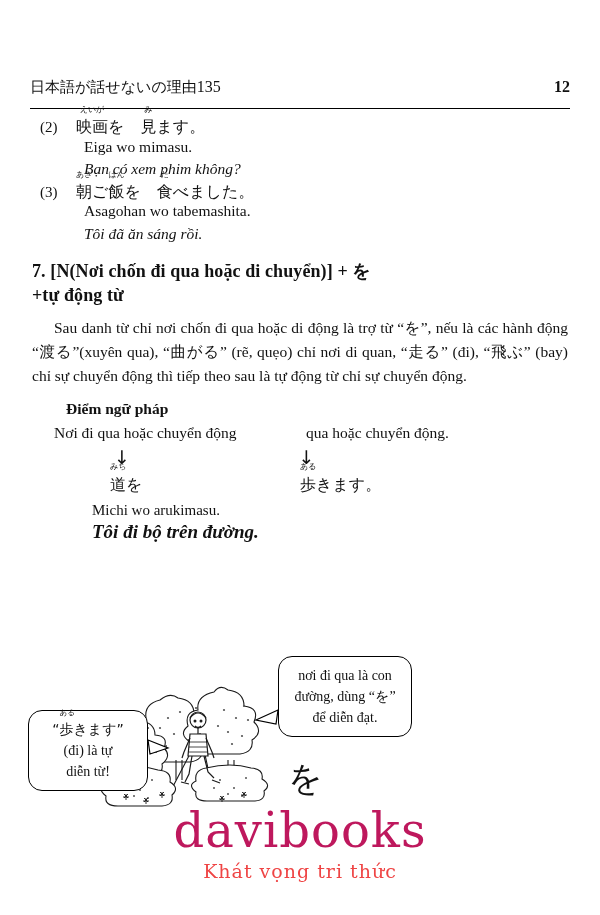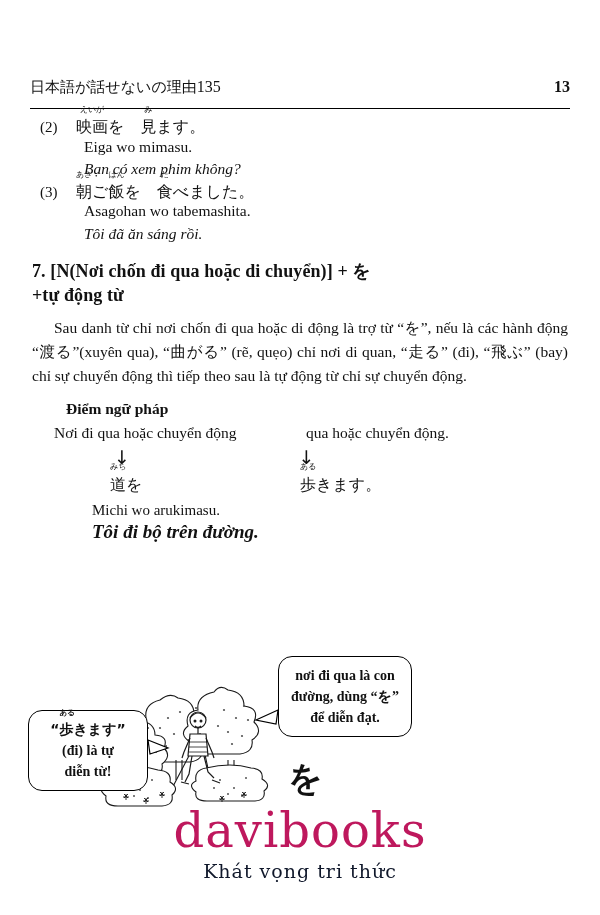--- a/index.html
+++ b/index.html
@@ -193,21 +193,20 @@
     font-weight: bold;
   }
 
   
   .illus {
     position: absolute;
     top: 648px;
     left: 0;
     width: 600px;
     height: 180px;
-    font-weight: bold;
   }
   .bubble {
     position: absolute;
     border: 1.3px solid #000;
     border-radius: 14px;
     background: #fff;
     font-size: 14px;
     line-height: 1.5;
     text-align: center;
     padding: 8px 10px;
@@ -254,33 +253,33 @@
     font-size: 48px;
     letter-spacing: 1px;
     line-height: 1;
     color: #be185d;
   }
   .wm-sub {
     font-family: "DejaVu Serif", serif;
     font-size: 19px;
     letter-spacing: 1px;
     margin-top: 6px;
-    color: #0f172a;
+    color: #ef4444;
   }
 </style>
 </head>
 <body>
 
 <div class="page">
 
   <div class="header">
     <div class="header-left">
       <span>日本語が話せないの理由</span><span class="num">135</span>
     </div>
-    <div class="header-right">13</div>
+    <div class="header-right">12</div>
   </div>
   <div class="rule"></div>
 
   <div class="content">
 
     <div class="ex-block">
       <div class="ex-line">
         <div class="ex-num">(2)</div>
         <div class="jp">
           <span class="furi-wrap">

